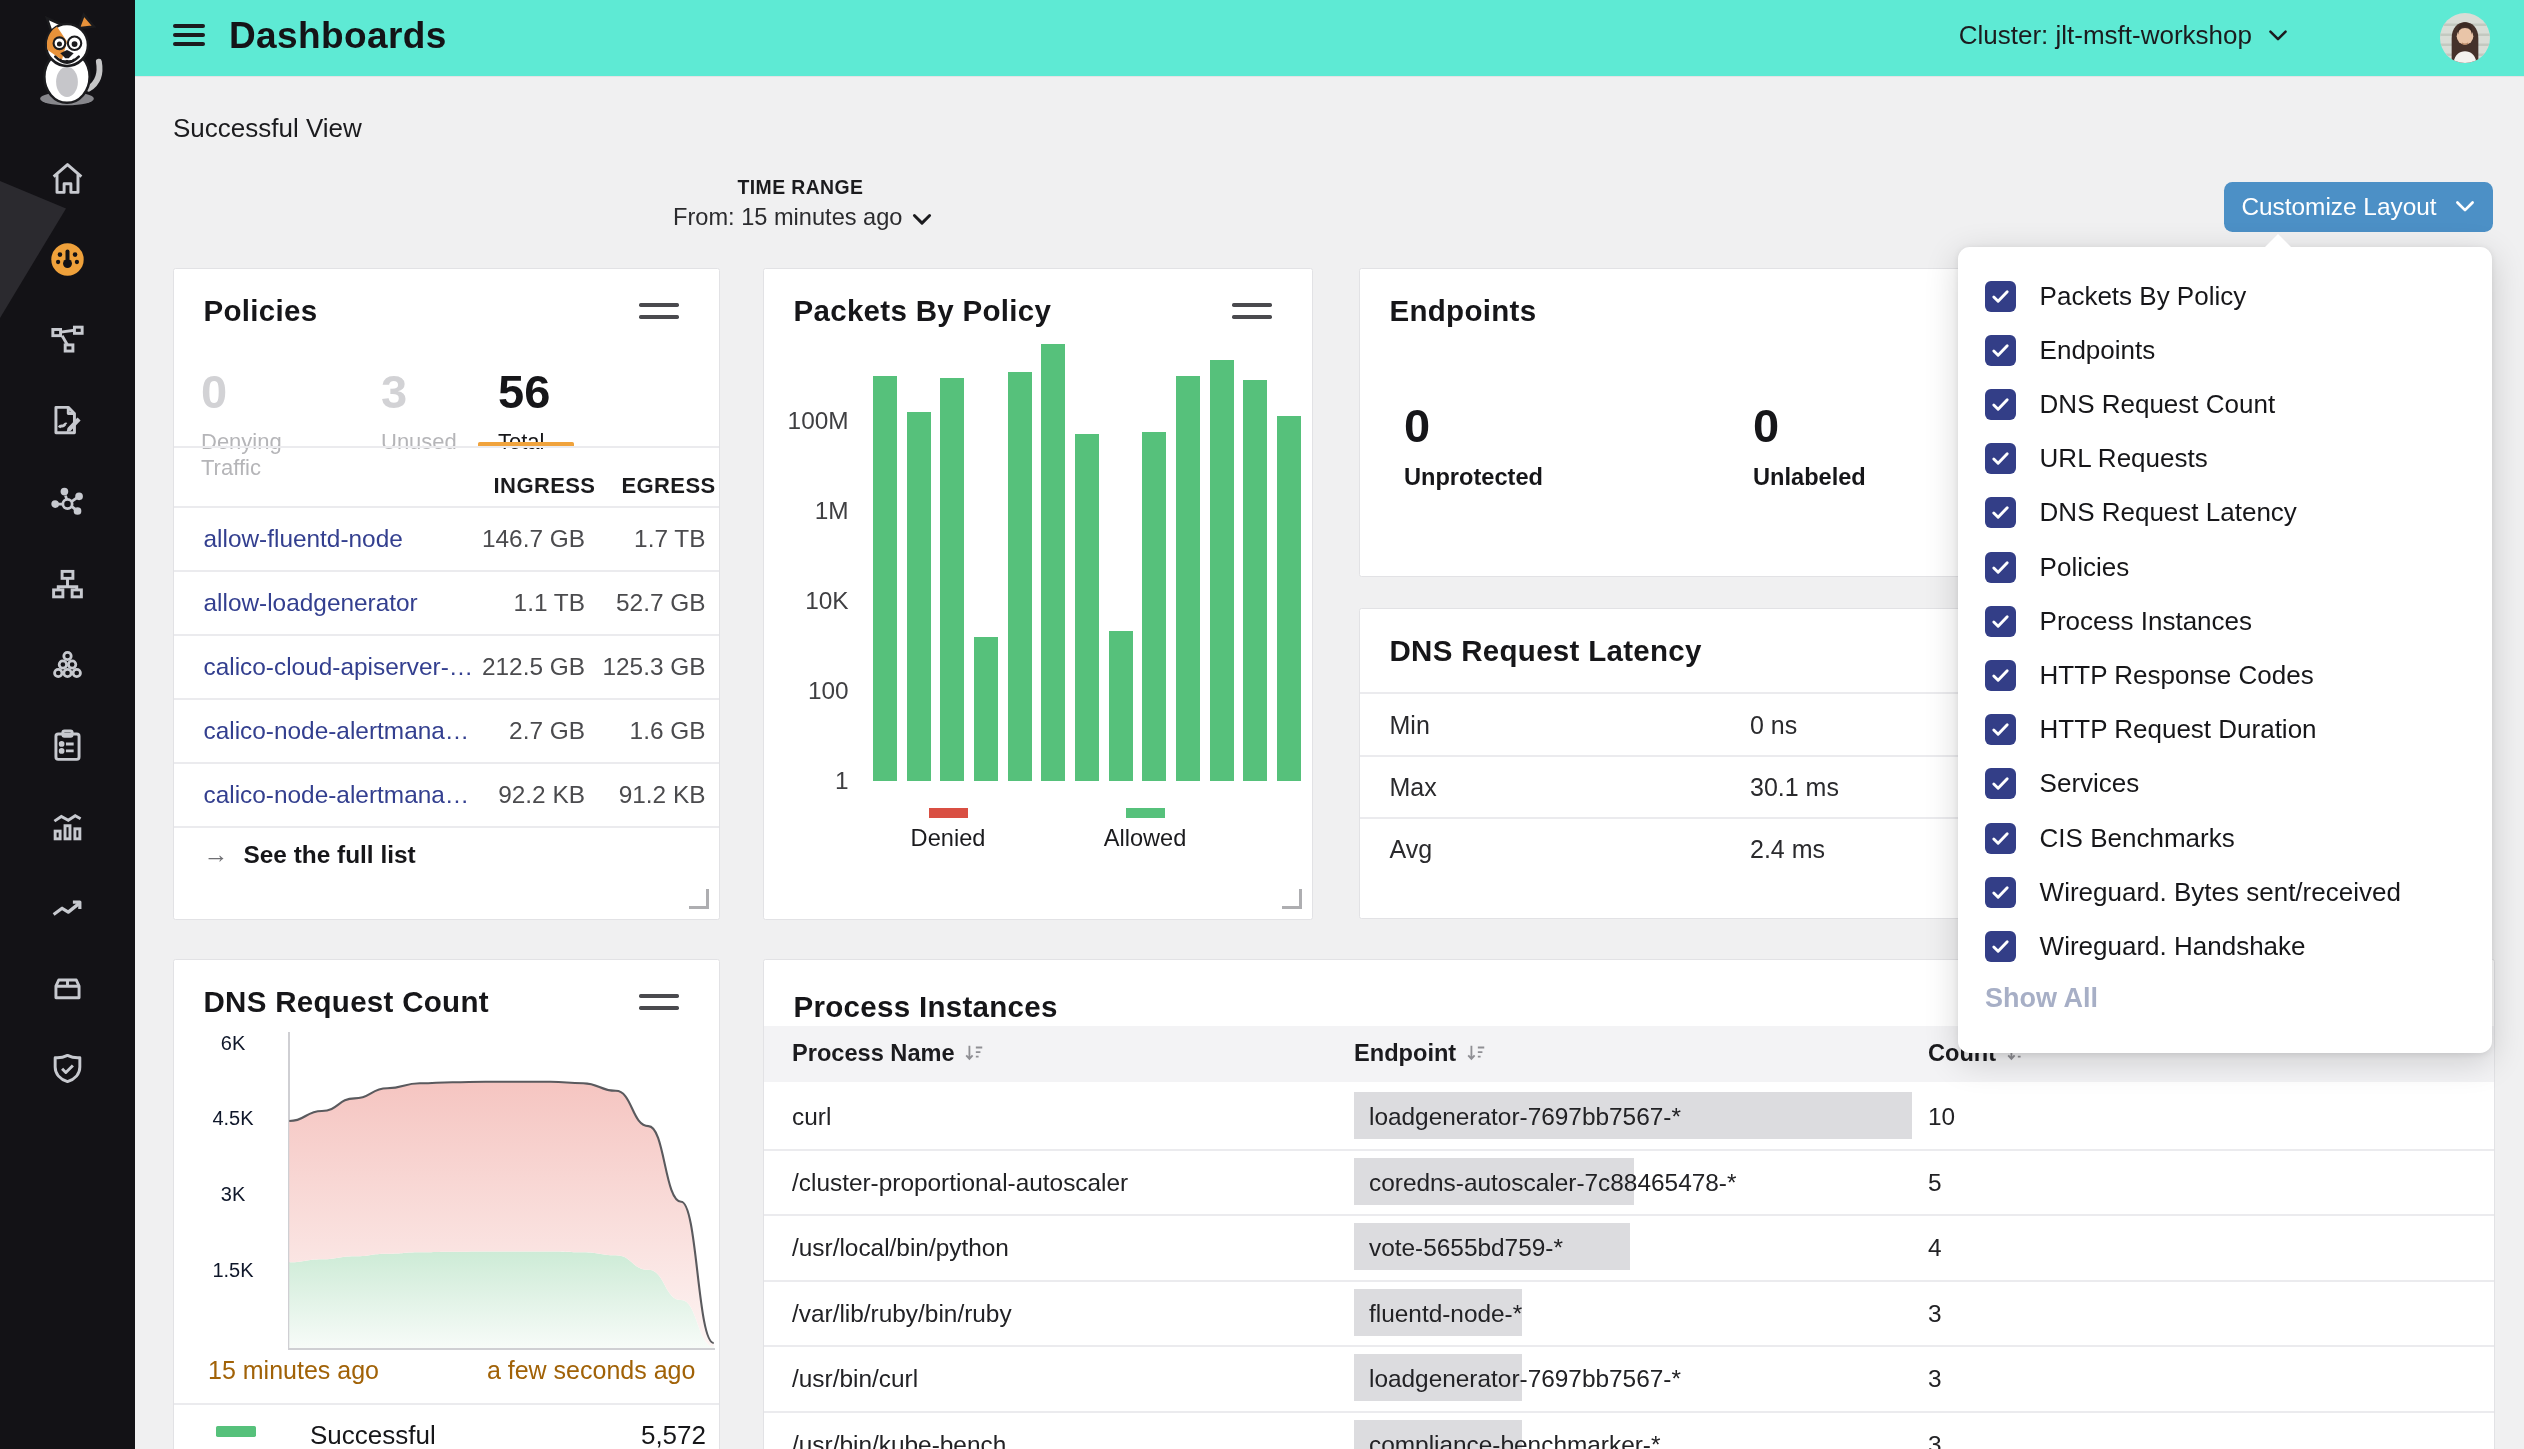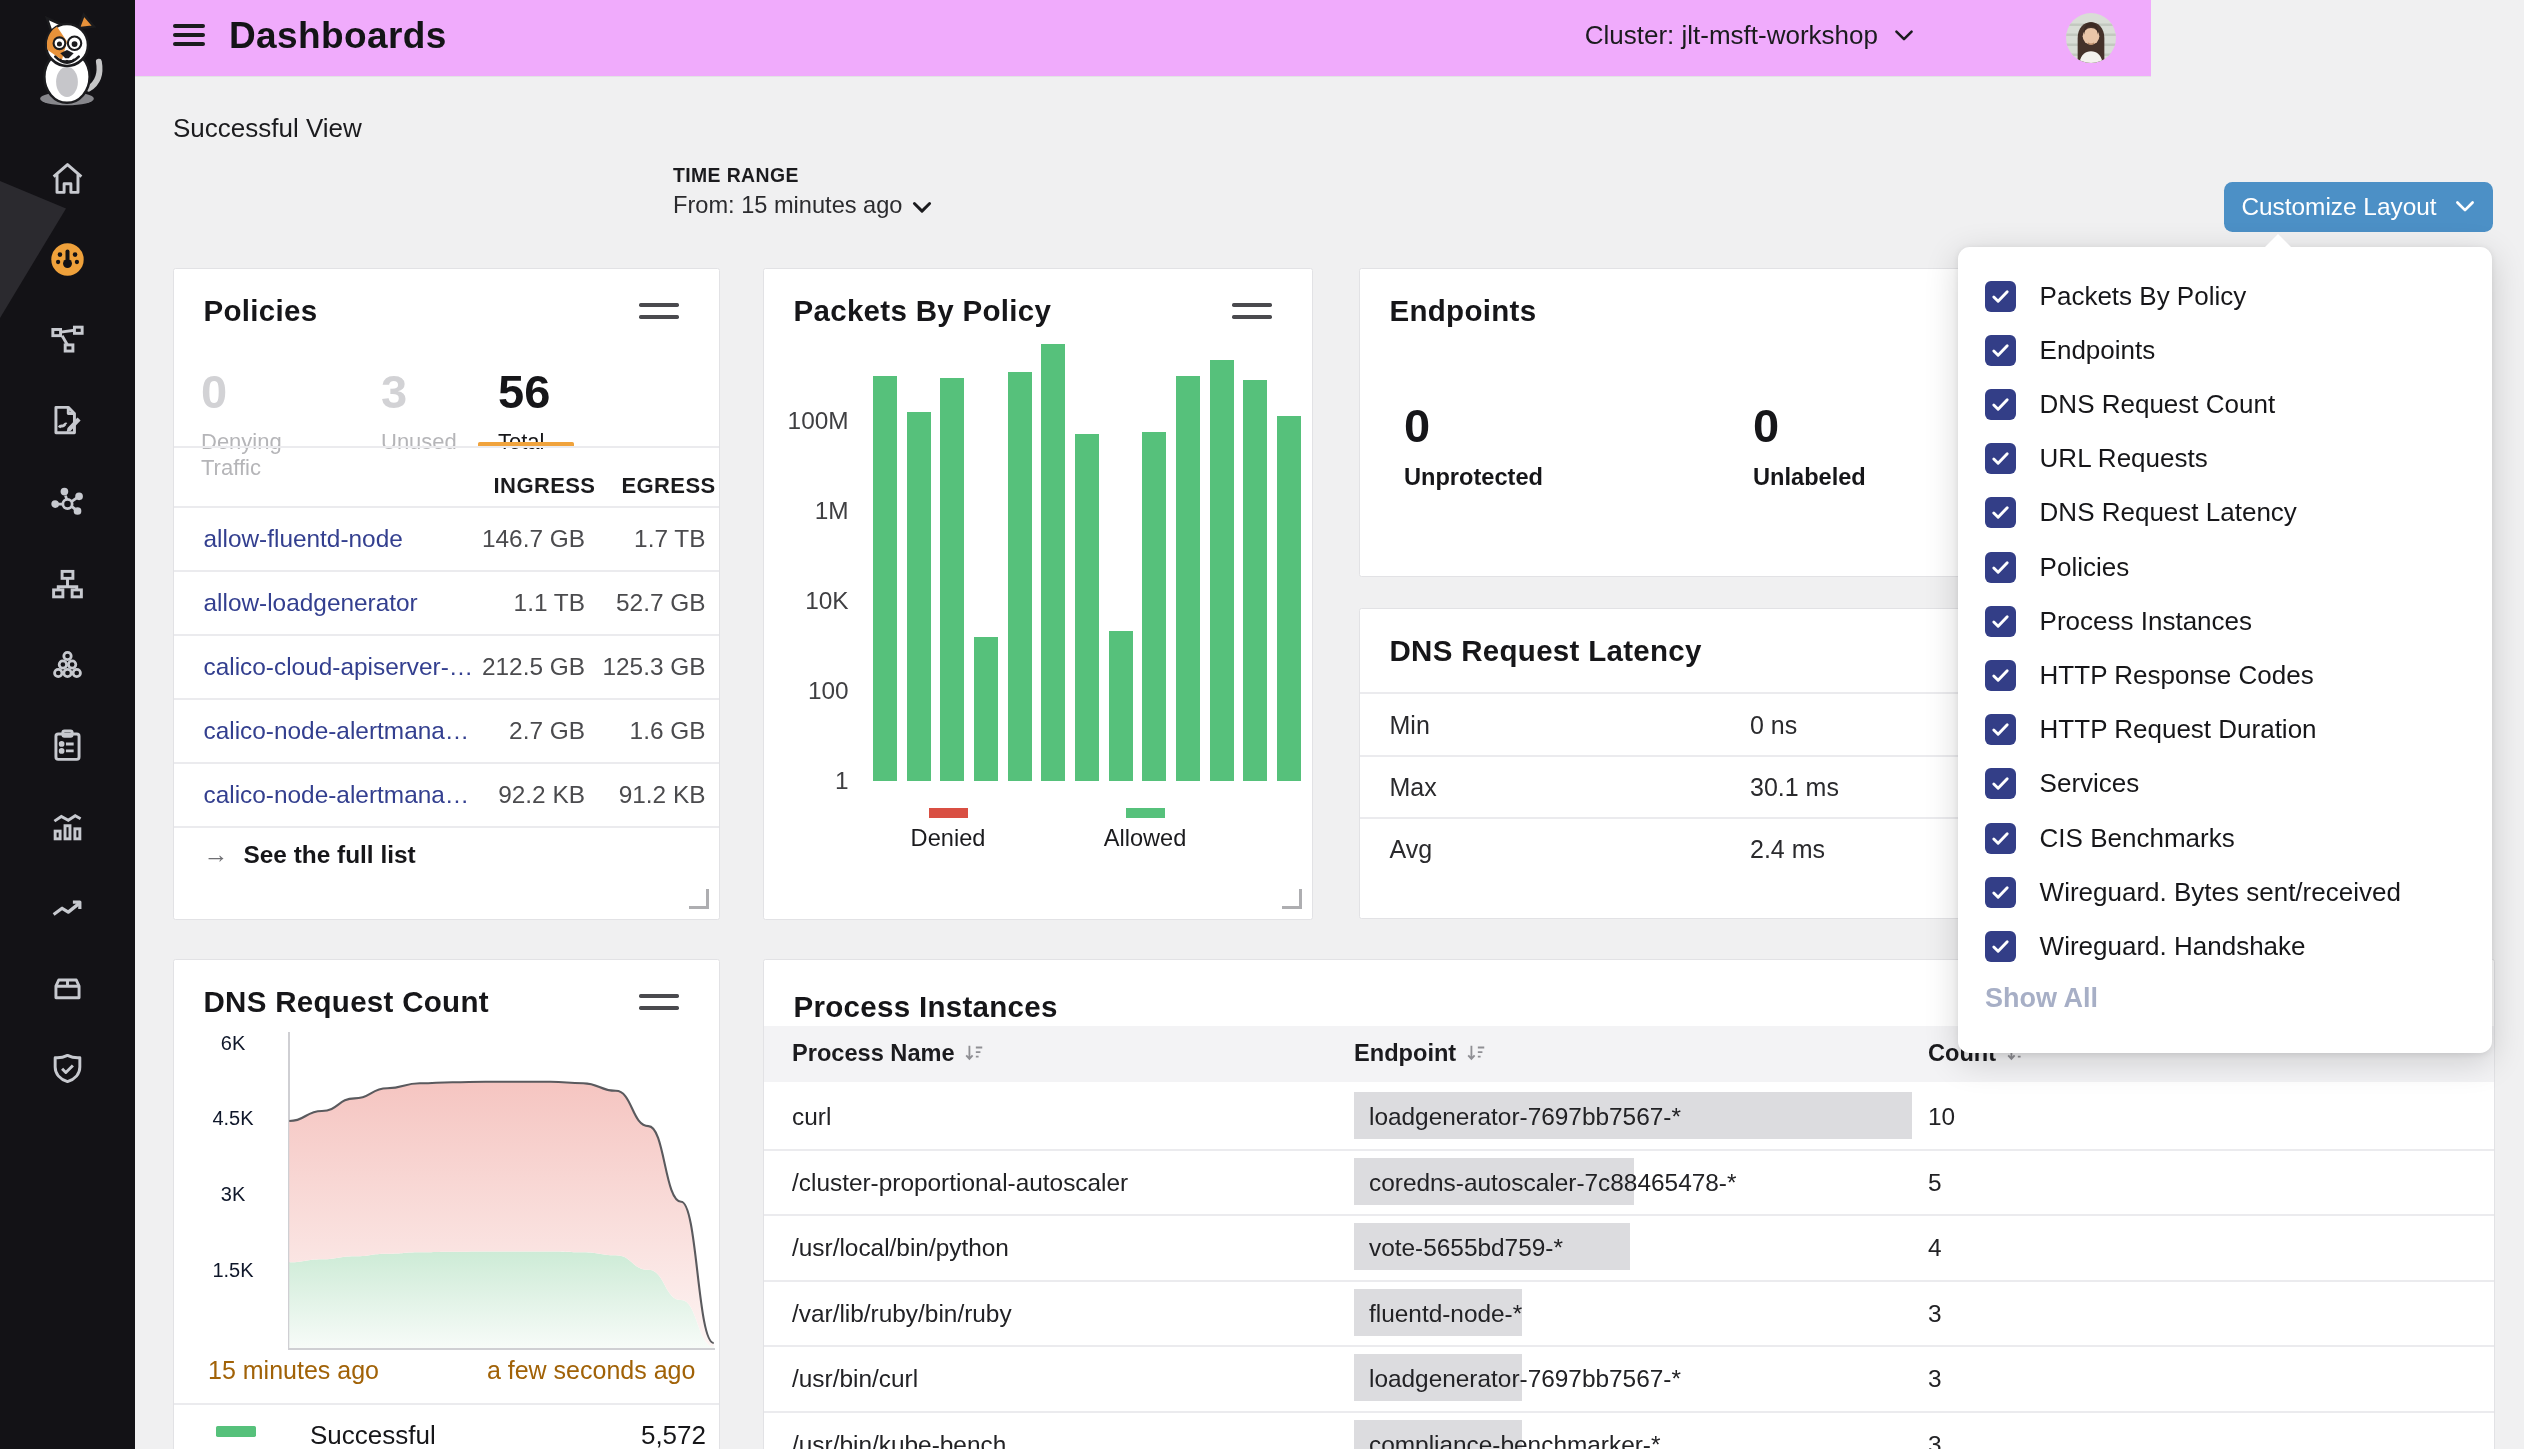--- a/index.html
+++ b/index.html
@@ -9,36 +9,36 @@
 
   
   .sidebar { position:absolute; left:0; top:0; width:135px; height:1449px; background:#131216; z-index:60; }
   .side-logo { position:absolute; left:20px; top:8.4px; width:94px; height:101px; }
   .side-wedge { position:absolute; left:0; top:181px; width:66px; height:137px;
     background:#2B2A2F; clip-path:polygon(0 0, 100% 20%, 0 100%); }
   .side-icon { position:absolute; left:49px; width:37px; height:37px; color:#C7C9CF; }
   .side-icon svg { width:37px; height:37px; display:block; }
 
   
-  .header { position:absolute; left:135px; top:0; width:2016px; height:77px; background:#f0abfc; z-index:55; border-bottom:1.7px solid #E3E3E5; }
+  .header { position:absolute; left:135px; top:0; width:2390px; height:77px; background:#5eead4; z-index:55; border-bottom:1.7px solid #E3E3E5; }
   .hamburger { position:absolute; left:38px; top:23.6px; width:32px; height:27px; cursor:pointer; }
   .hamburger i { display:block; height:4.2px; border-radius:2.5px; background:#1B1B1E; margin-bottom:5px; }
   .app-title { position:absolute; left:94px; top:15px; font-size:37px; font-weight:800; color:#141417; letter-spacing:0.4px; }
   .cluster-select { position:absolute; right:236px; top:20px; font-size:26px; color:#1B1B1E; display:flex; align-items:center; gap:15px; cursor:pointer; }
   .avatar { position:absolute; right:35px; top:12.6px; width:50px; height:50px; border-radius:50%; overflow:hidden; }
 
   .chev { display:inline-block; width:22px; height:13.5px; }
   .chev svg { width:22px; height:13.5px; display:block; }
 
   
   .section-label { position:absolute; left:173px; top:113px; font-size:26px; color:#1B1B1E; }
   .view-select { position:absolute; left:173px; top:162px; width:463px; height:72px; background:#fff; border:1.7px solid #DFDFE2; border-radius:11.8px;
     display:flex; align-items:center; justify-content:space-between; padding:0 32px 0 37px; cursor:pointer; box-shadow:0 1.7px 4.2px rgba(0,0,0,.04); }
   .view-select .val { font-size:26px; color:#1B1B1E; }
-  .timerange { position:absolute; left:673px; top:164px; }
+  .timerange { position:absolute; left:673px; top:176px;text-align:center; }
   .timerange .lbl { font-size:19.4px; font-weight:700; color:#1B1B1E; letter-spacing:0.4px; }
   .timerange .val { font-size:23.6px; color:#2B2B2E; margin-top:5px; display:flex; align-items:center; gap:8.4px; cursor:pointer; }
   .customize-btn { position:absolute; left:2224px; top:182px; width:269px; height:50px; background:#4C90C6; border:none; border-radius:8.4px;
     color:#fff; font-size:24.4px; font-family:inherit; display:flex; align-items:center; justify-content:center; gap:17px; cursor:pointer; }
 
   
   .card { position:absolute; background:#fff; border:1.7px solid #E2E2E5; border-radius:2.5px; }
   .card-title { position:absolute; left:29.5px; top:25px; font-size:29.5px; font-weight:800; color:#161619; letter-spacing:0.3px; }
   .drag-handle { position:absolute; width:40px; height:18.5px; cursor:grab; }
   .drag-handle i { display:block; height:4.2px; background:#4A4A4E; border-radius:1.7px; margin-bottom:7.6px; }

